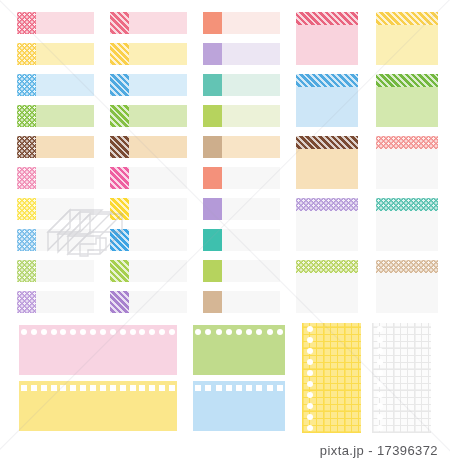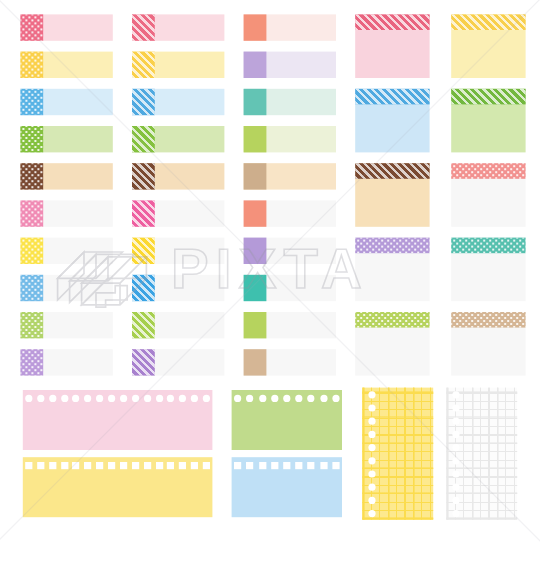--- a/index.html
+++ b/index.html
@@ -280,16 +280,16 @@
         <path d="M18 42 L40 20 L72 20 L50 42 Z"></path>
         <path d="M18 42 L18 60 L40 38 L40 20 Z"></path>
         <path d="M28 44 L50 22 L82 22 L60 44 Z"></path>
         <path d="M28 44 L28 62 L50 40 L50 22 Z"></path>
         <path d="M28 62 L50 40 L82 40 L60 62 Z"></path>
         <path d="M60 44 L60 62"></path>
         <path d="M82 22 L82 40"></path>
         <path d="M40 52 L56 52 L56 46 L66 46 L66 58 L48 58 L48 64 L40 64 Z"></path>
       </g>
     </svg>
-    <div id="wm-text">PIXTA</div>
   </div>
 
+  <div id="footer">pixta.jp - 17396372</div>
 </div>
 
 </body></html>

